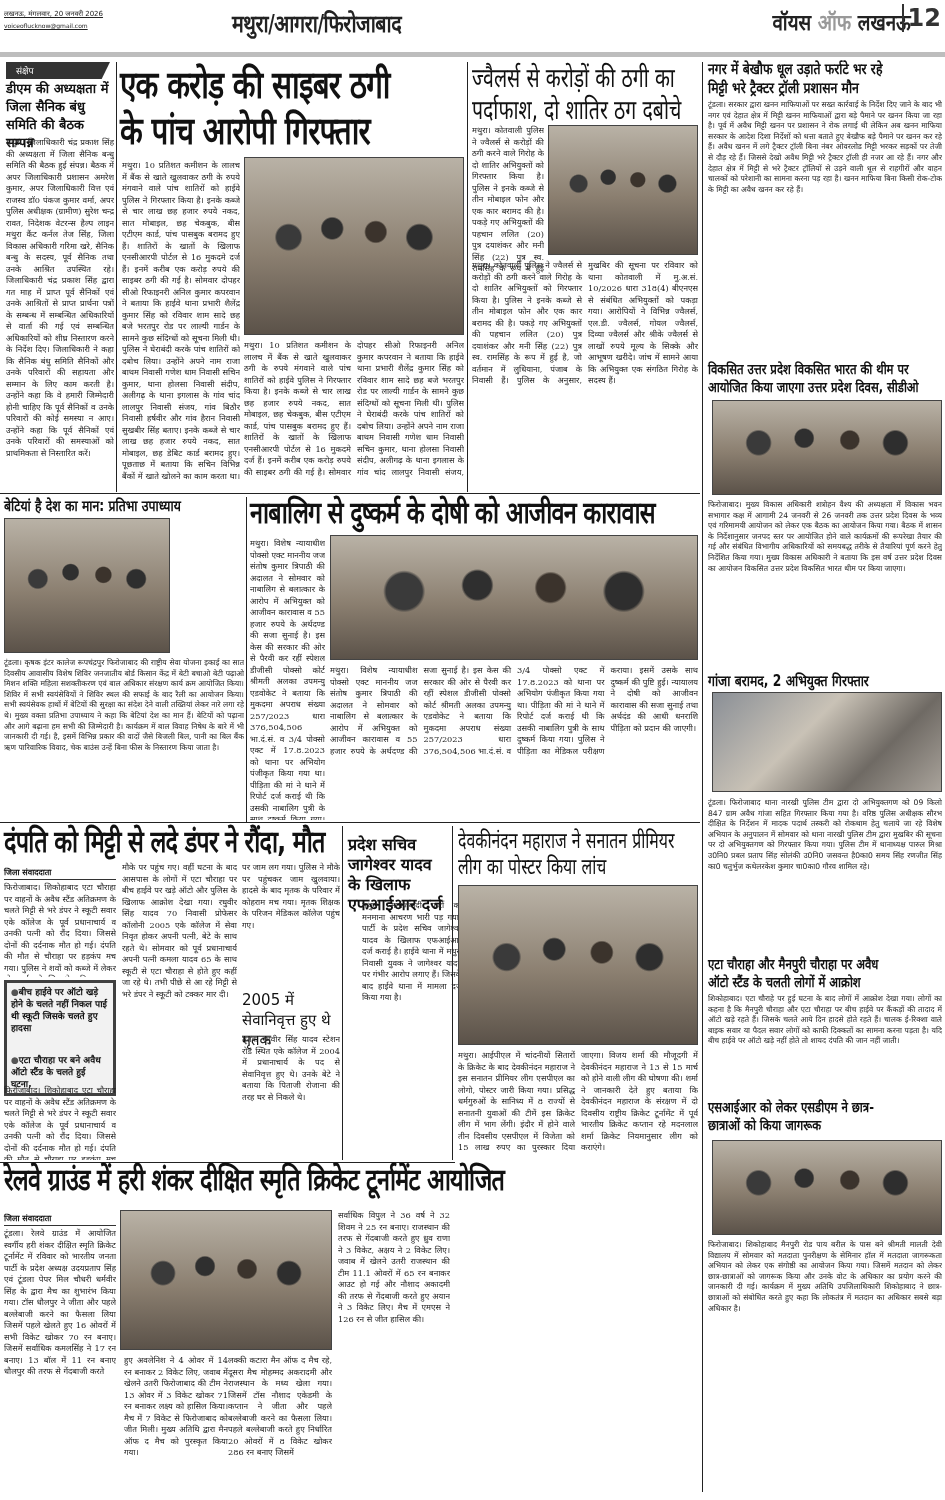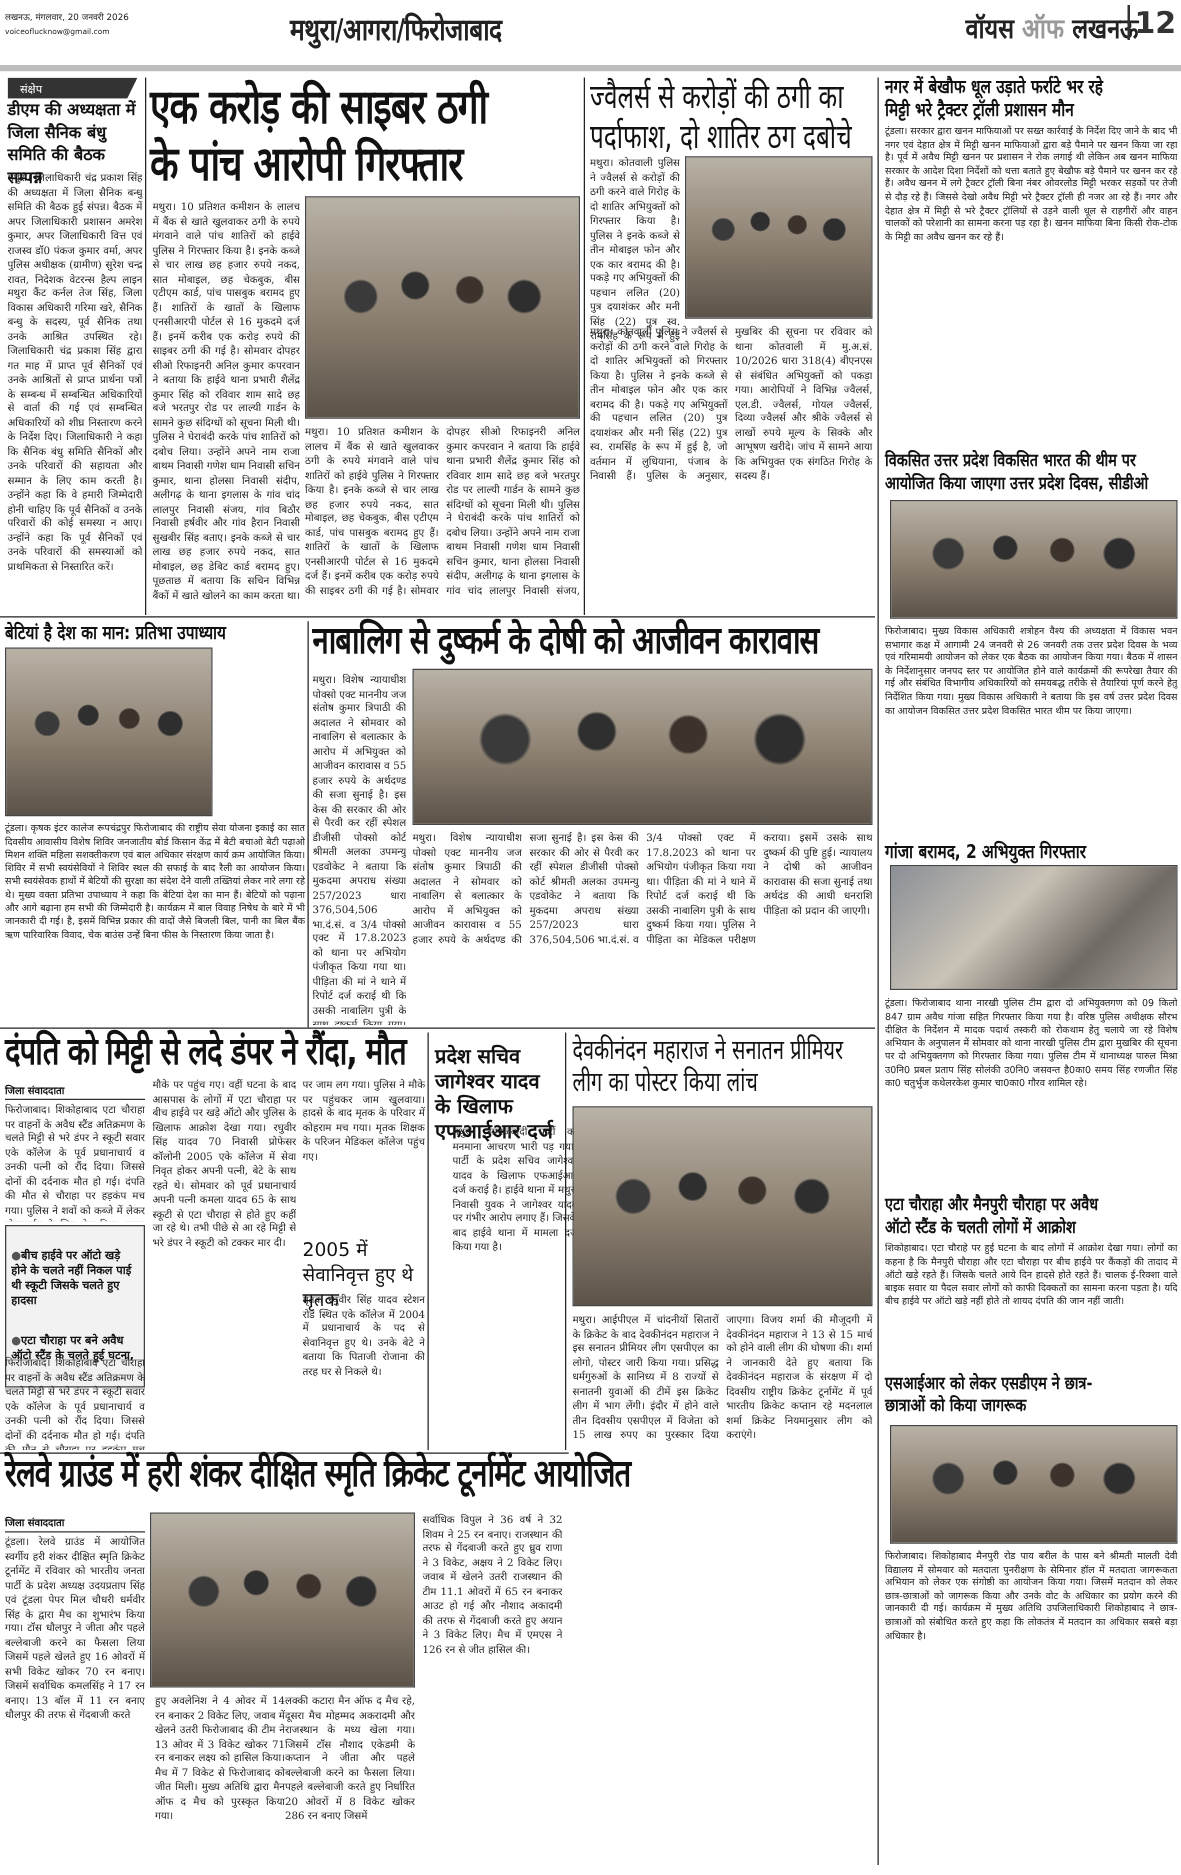--- a/index.html
+++ b/index.html
@@ -1,18 +1,18 @@
 <!DOCTYPE html>
 <html><head>
 <meta charset="utf-8">
 <style>
   * { box-sizing: border-box; margin: 0; padding: 0; }
   body { width: 945px; height: 1500px; background: #fff; font-family: "DejaVu Sans", sans-serif; color: #111; overflow: hidden; position: relative; }
   .abs { position: absolute; }
-  .masthead-left { left: 4px; top: 8px; font-size: 7px; line-height: 12px; color: #222; }
+  .masthead-left { left: 4px; top: 8px; font-size: 7px; line-height: 12px; color: #222; text-decoration: underline; }
   .masthead-left .email { font-size: 6px; }
   .masthead-center { left: 232px; top: 6px; font-size: 24px; font-weight: bold; letter-spacing: -0.5px; color: #222; font-family: "DejaVu Sans Condensed", "DejaVu Sans", sans-serif; transform: scaleX(0.82); transform-origin: left top; }
   .brand { right: 34px; top: 6px; font-size: 22px; font-weight: bold; color: #222; transform: scaleX(0.85); transform-origin: right top; }
   .brand .mid { color: #999; }
   .pagenum { right: 4px; top: 4px; font-size: 24px; font-weight: bold; color: #333; border-left: 2px solid #333; padding-left: 4px; }
   .topbar { left: 0; top: 52px; width: 945px; height: 5px; background: #bdbdbd; }
   .gray-img { background: linear-gradient(135deg,#8a8f96 0%,#c9c2b6 40%,#6f6a64 70%,#a9a39b 100%); }
   .photo-people { background:
       radial-gradient(circle at 20% 45%, #3a3a3a 0 6%, transparent 7%),
       radial-gradient(circle at 40% 40%, #2f2f2f 0 6%, transparent 7%),
@@ -22,21 +22,21 @@
   .col-text { font-size: 8.2px; line-height: 11.5px; color: #222; text-align: justify; overflow: hidden; font-family: "DejaVu Serif", serif; }
   .col-text.sans { font-family: "DejaVu Sans", sans-serif; }
   .hl-big { font-weight: bold; font-size: 38px; line-height: 46px; letter-spacing: -1px; transform: scaleX(0.78); transform-origin: left top; white-space: nowrap; }
   .hl-md { font-weight: bold; font-size: 26px; line-height: 32px; transform: scaleX(0.72); transform-origin: left top; white-space: nowrap; }
   .hl-light { font-weight: normal; }
   .hl-sm { font-weight: bold; font-size: 14px; line-height: 18px; transform: scaleX(0.82); transform-origin: left top; white-space: nowrap; }
   .vline { background: #222; width: 1px; }
   .hrule { background: #222; height: 1px; }
   .tag { background: #333; color: #fff; font-size: 9px; padding: 2px 10px; clip-path: polygon(0 0, 100% 0, 92% 100%, 0 100%); }
   .byline { font-size: 8px; font-weight: bold; border-bottom: 1px solid #333; padding-bottom: 2px; }
-  .bullet-box { border: 1px solid #404040; background: #f2f2f2; font-size: 9px; line-height: 12px; padding: 18px 4px; font-weight: bold; }
+  .bullet-box { border: 3px solid #404040; background: #f2f2f2; font-size: 9px; line-height: 12px; padding: 3px 4px; font-weight: bold; }
   .bullet-box .dot { color: #555; }
 </style>
 </head>
 <body>
 
 <div class="abs masthead-left">
   <div>लखनऊ, मंगलवार, 20 जनवरी 2026</div>
   <div class="email">voiceoflucknow@gmail.com</div>
 </div>
 <div class="abs masthead-center">मथुरा/आगरा/फिरोजाबाद</div>

